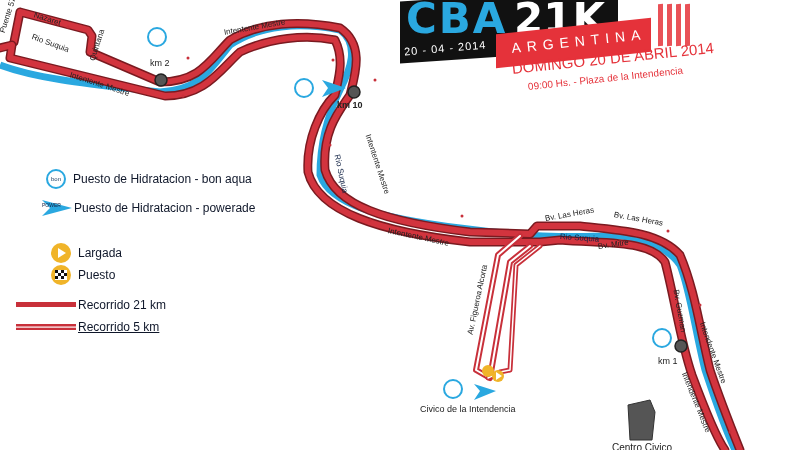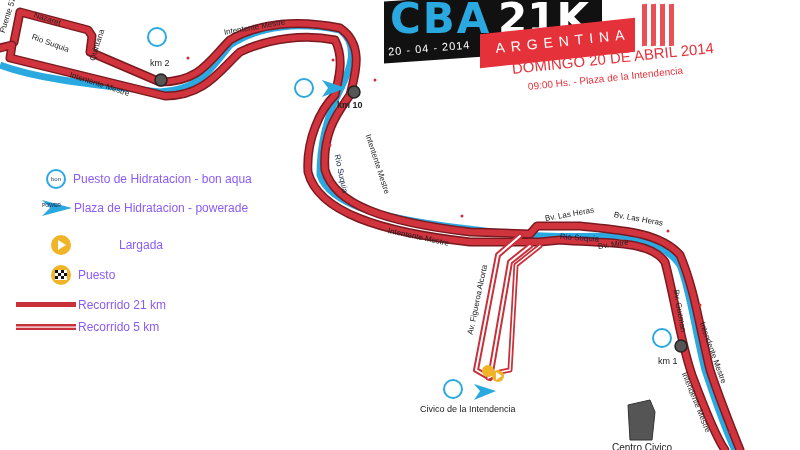--- a/index.html
+++ b/index.html
@@ -1,23 +1,23 @@
 <!DOCTYPE html>
 <html><head>
 <meta charset="utf-8">
 <style>
   html,body{margin:0;padding:0;background:#fff;}
   body{width:800px;height:450px;position:relative;overflow:hidden;font-family:"Liberation Sans",sans-serif;}
   .map{position:absolute;left:0;top:0;width:800px;height:450px;}
   .lbl{position:absolute;font-size:8px;color:#222;white-space:nowrap;transform-origin:left center;}
   .km{position:absolute;font-size:9px;color:#222;}
   .legend{position:absolute;left:0;top:150px;width:300px;height:200px;}
-  .leg-row{position:absolute;display:flex;align-items:center;font-size:12px;color:#8b5cf6;}
+  .leg-row{position:absolute;display:flex;align-items:center;font-size:12px;color:#0f172a;}
   .leg-text{margin-left:6px;}
-  .logo{position:absolute;left:380px;top:0;width:300px;height:70px;}
+  .logo{position:absolute;left:396px;top:0;width:300px;height:70px;}
   .logo-black{position:absolute;left:4px;top:-6px;width:218px;height:62px;background:#111;transform:skewY(-4deg);}
   .logo-cba{position:absolute;left:10px;top:-6px;font-size:42px;font-weight:bold;color:#2aa8e0;letter-spacing:2px;font-family:"DejaVu Sans",sans-serif;}
   .logo-21k{position:absolute;left:118px;top:-6px;font-size:42px;font-weight:bold;color:#fff;font-family:"DejaVu Sans",sans-serif;}
   .logo-date{position:absolute;left:8px;top:42px;font-size:11px;color:#fff;transform:rotate(-5deg);letter-spacing:1px;}
   .logo-red{position:absolute;left:100px;top:26px;width:155px;height:34px;background:#e5323a;transform:skewY(-6deg);}
   .logo-arg{position:absolute;left:115px;top:33px;font-size:14px;color:#fff;letter-spacing:6px;transform:rotate(-6deg);}
   .bars{position:absolute;left:262px;top:4px;}
   .bars span{display:inline-block;width:5px;height:42px;background:#e5323a;margin-right:4px;transform:skewY(-6deg);opacity:.85;}
   .event-date{position:absolute;left:512px;top:60px;font-size:15px;color:#e5323a;transform:rotate(-6deg);transform-origin:left center;white-space:nowrap;}
   .event-place{position:absolute;left:528px;top:81px;font-size:10px;color:#e5323a;transform:rotate(-6deg);transform-origin:left center;white-space:nowrap;}
@@ -123,23 +123,23 @@
         <circle cx="11" cy="11" r="9" fill="#fff" stroke="#2aa8e0" stroke-width="2"></circle>
         <text x="11" y="13" font-size="6" text-anchor="middle" fill="#246">bon</text>
       </svg>
     <span class="leg-text">Puesto de Hidratacion - bon aqua</span>
   </div>
   <div class="leg-row" style="left:38px;top:48px;">
     <svg width="36" height="20">
         <polygon points="4,2 34,10 4,18 12,10" fill="#2aa8e0"></polygon>
         <text x="4" y="9" font-size="5" fill="#124">POWER</text>
       </svg>
-    <span class="leg-text" style="margin-left:0">Plaza de Hidratacion - powerade</span>
+    <span class="leg-text" style="margin-left:0">Puesto de Hidratacion - powerade</span>
   </div>
-  <div class="leg-row" style="left:50px;top:84px;gap:41px;">
+  <div class="leg-row" style="left:50px;top:92px;">
     <svg width="22" height="22">
         <circle cx="11" cy="11" r="10" fill="#f0b429"></circle>
         <polygon points="8,6 16,11 8,16" fill="#fff"></polygon>
       </svg>
     <span class="leg-text">Largada</span>
   </div>
   <div class="leg-row" style="left:50px;top:114px;">
     <svg width="22" height="22">
         <circle cx="11" cy="11" r="10" fill="#f0b429"></circle>
         <rect x="5" y="6" width="12" height="10" fill="#fff"></rect>
@@ -151,20 +151,20 @@
         <rect x="11" y="12" width="3" height="3" fill="#111"></rect>
       </svg>
     <span class="leg-text">Puesto</span>
   </div>
   <div class="leg-row" style="left:16px;top:148px;">
     <svg width="60" height="8">
         <rect x="0" y="1" width="60" height="5" fill="#c8303a"></rect>
       </svg>
     <span class="leg-text" style="margin-left:2px">Recorrido 21 km</span>
   </div>
-  <div class="leg-row" style="left:16px;top:170px;">
+  <div class="leg-row" style="left:16px;top:170px;text-decoration:underline;">
     <svg width="60" height="8">
         <rect x="0" y="1" width="60" height="6" fill="#c8303a"></rect>
         <rect x="0" y="3.5" width="60" height="1.2" fill="#fff"></rect>
       </svg>
     <span class="leg-text" style="margin-left:2px">Recorrido 5 km</span>
   </div>
 </div>
 
 </body></html>

